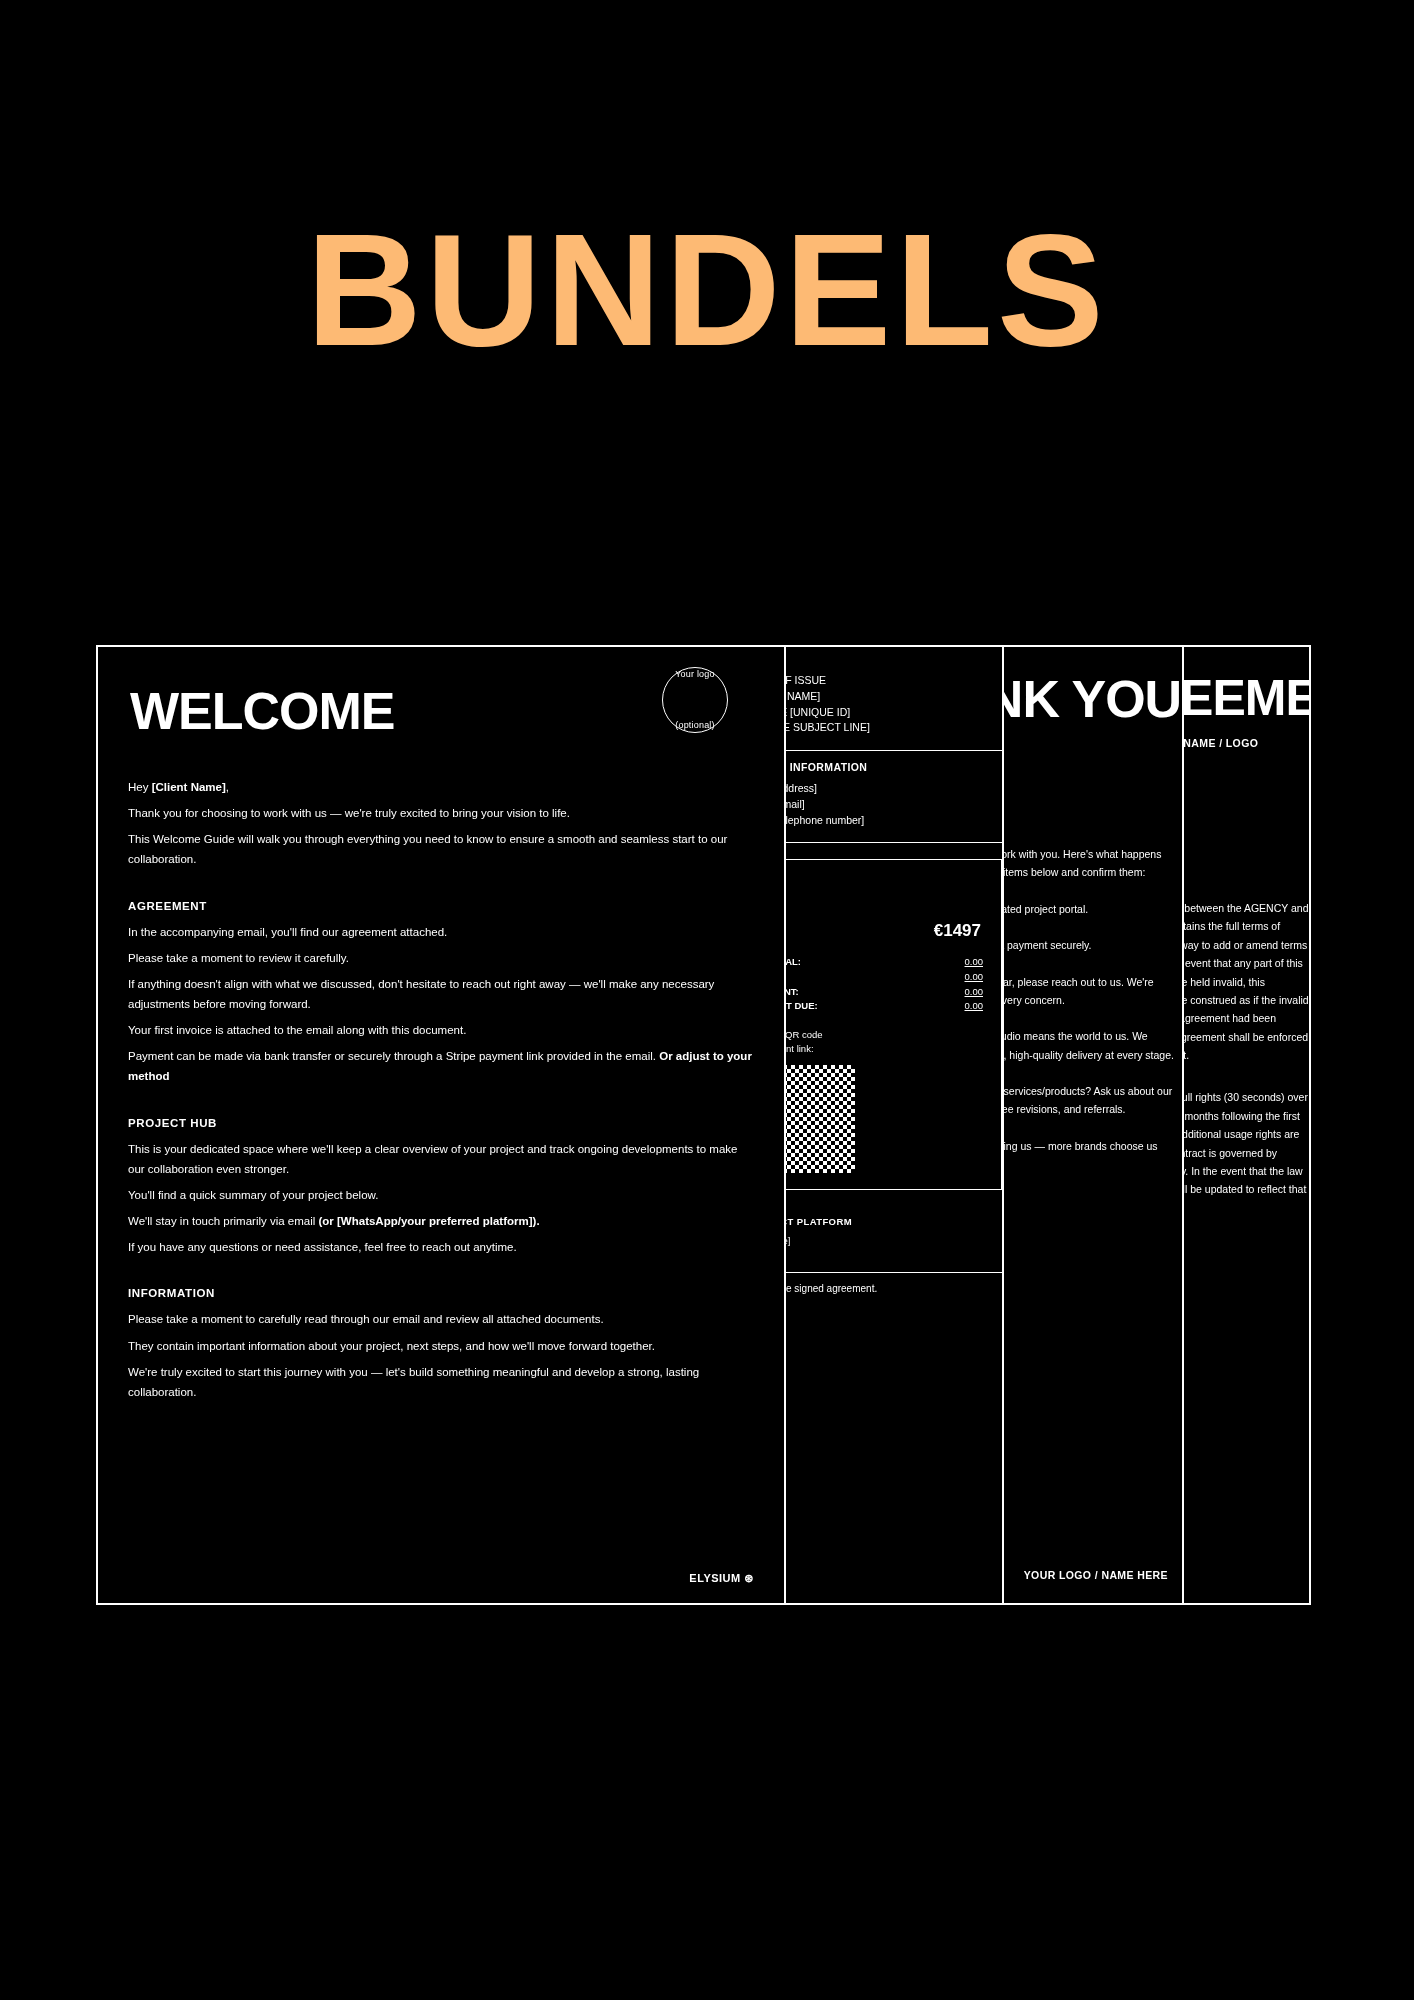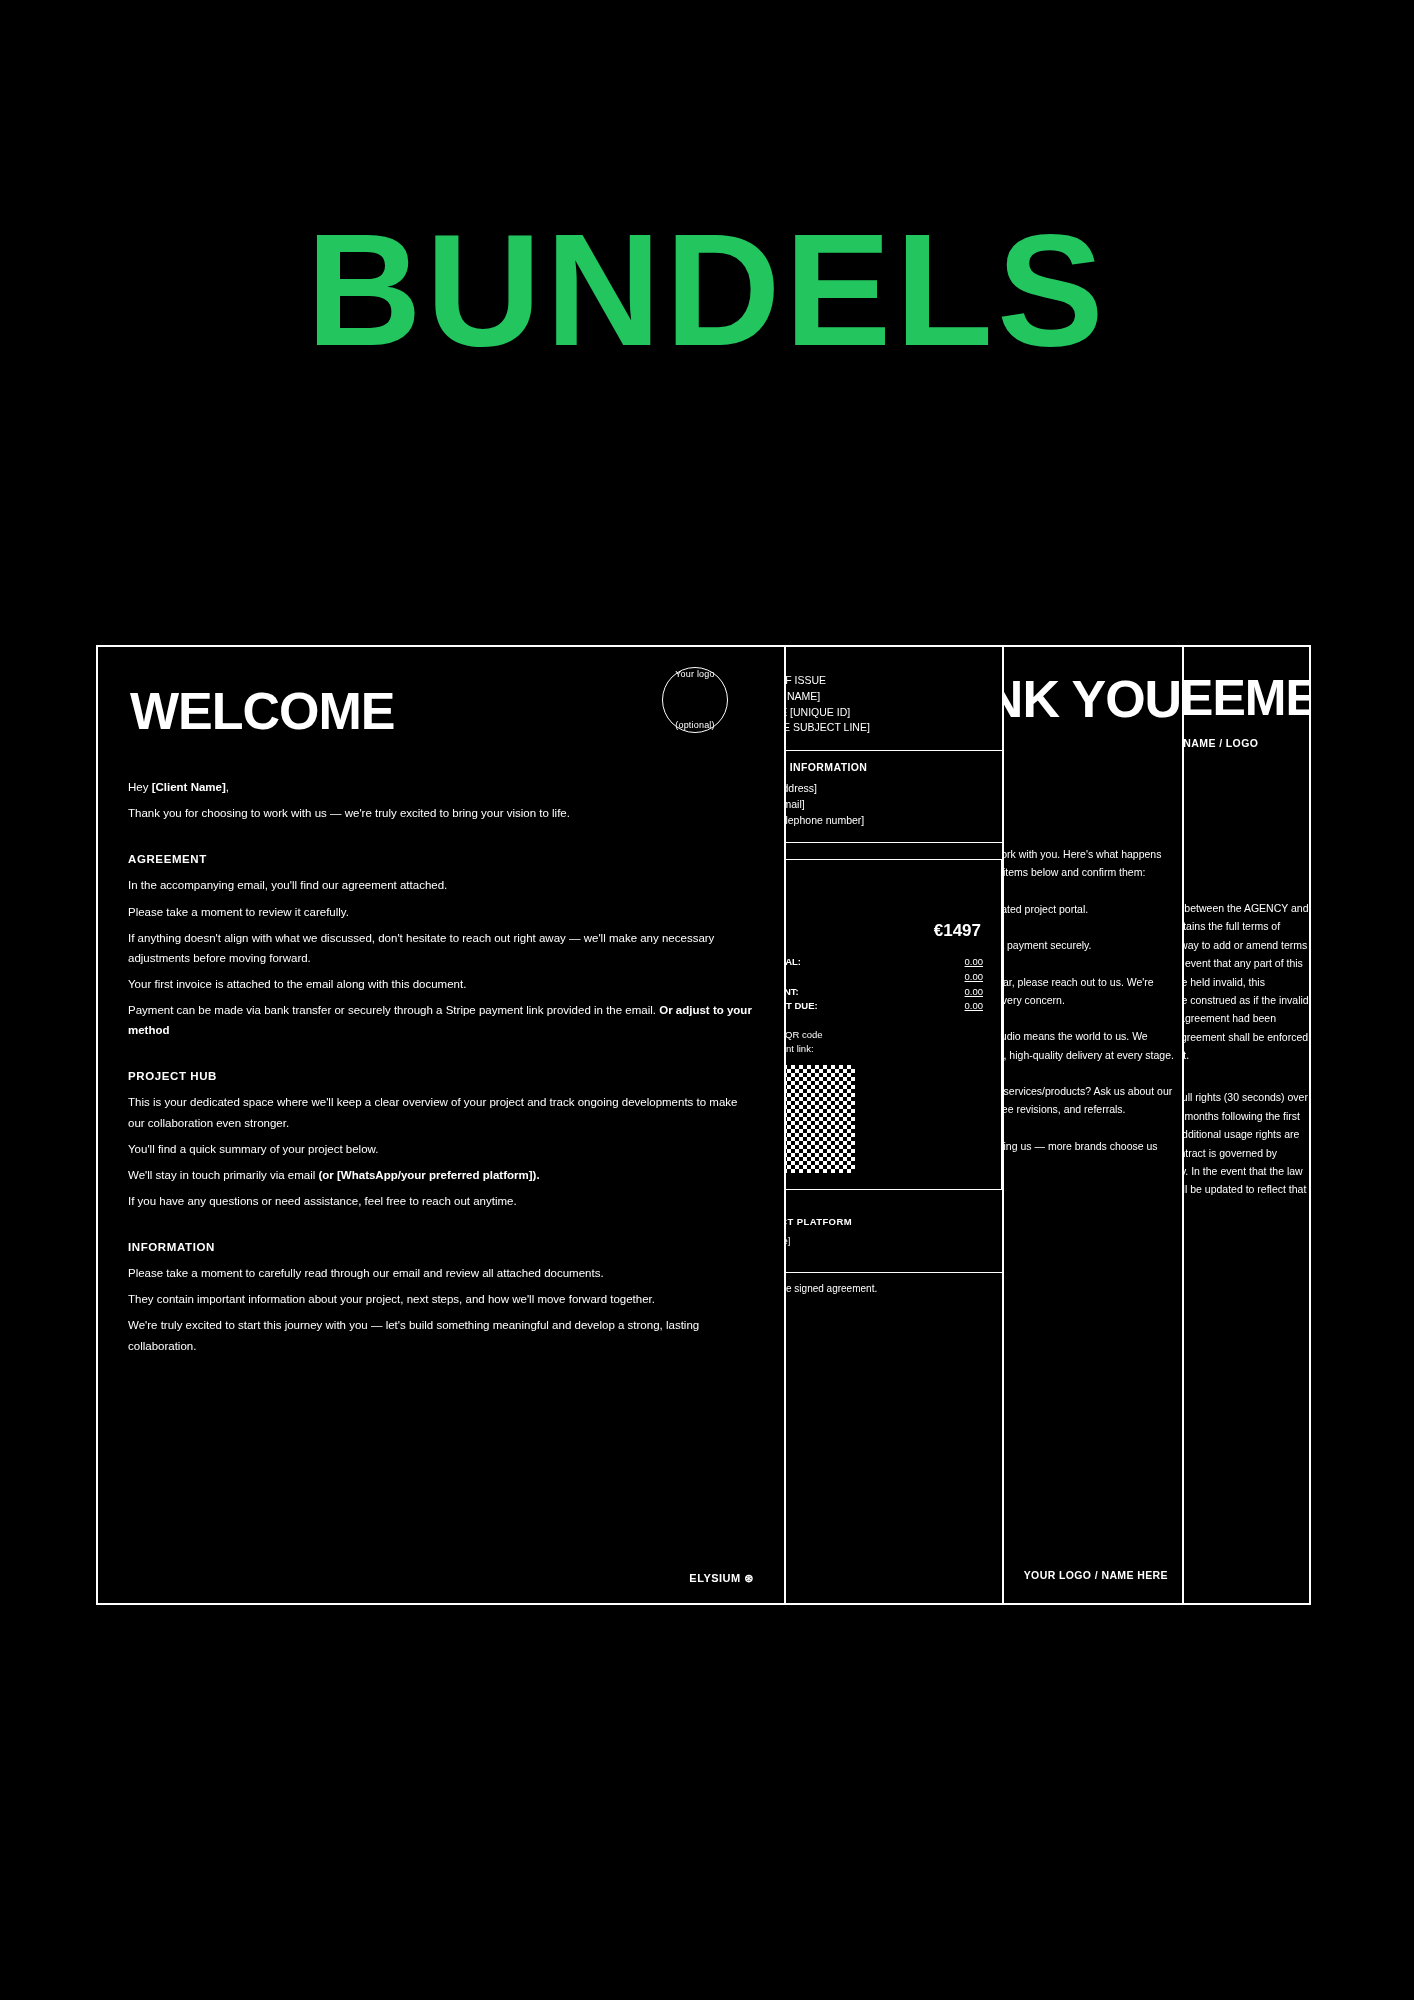--- a/index.html
+++ b/index.html
@@ -22,21 +22,21 @@
   
   .big-title {
     position: absolute;
     left: 0; right: 0;
     top: 210px;
     text-align: center;
     font-size: 160px;
     line-height: 1;
     font-weight: 700;
     letter-spacing: 4px;
-    color: #22c55e;
+    color: #fdba74;
     font-family: "Liberation Sans", sans-serif;
   }
 
   
   .stack {
     position: absolute;
     left: 96px;
     top: 645px;
     width: 1215px;
     height: 960px;
@@ -232,20 +232,21 @@
         <div class="logo-badge">
           <span>Your logo</span>
           <span>(optional)</span>
         </div>
 
         <div class="w-body">
           <p class="w-first">
             <span>Hey </span><b>[Client Name]</b><span>,</span>
           </p>
           <p>Thank you for choosing to work with us — we're truly excited to bring your vision to life.</p>
+          <p>This Welcome Guide will walk you through everything you need to know to ensure a smooth and seamless start to our collaboration.</p>
 
           <div class="w-sec-title">AGREEMENT</div>
           <p>In the accompanying email, you'll find our agreement attached.</p>
           <p>Please take a moment to review it carefully.</p>
           <p>If anything doesn't align with what we discussed, don't hesitate to reach out right away — we'll make any necessary adjustments before moving forward.</p>
 
           <p>Your first invoice is attached to the email along with this document.</p>
           <p>
             <span>Payment can be made via bank transfer or securely through a Stripe payment link provided in the email.</span>
             <b>Or adjust to your method</b>

